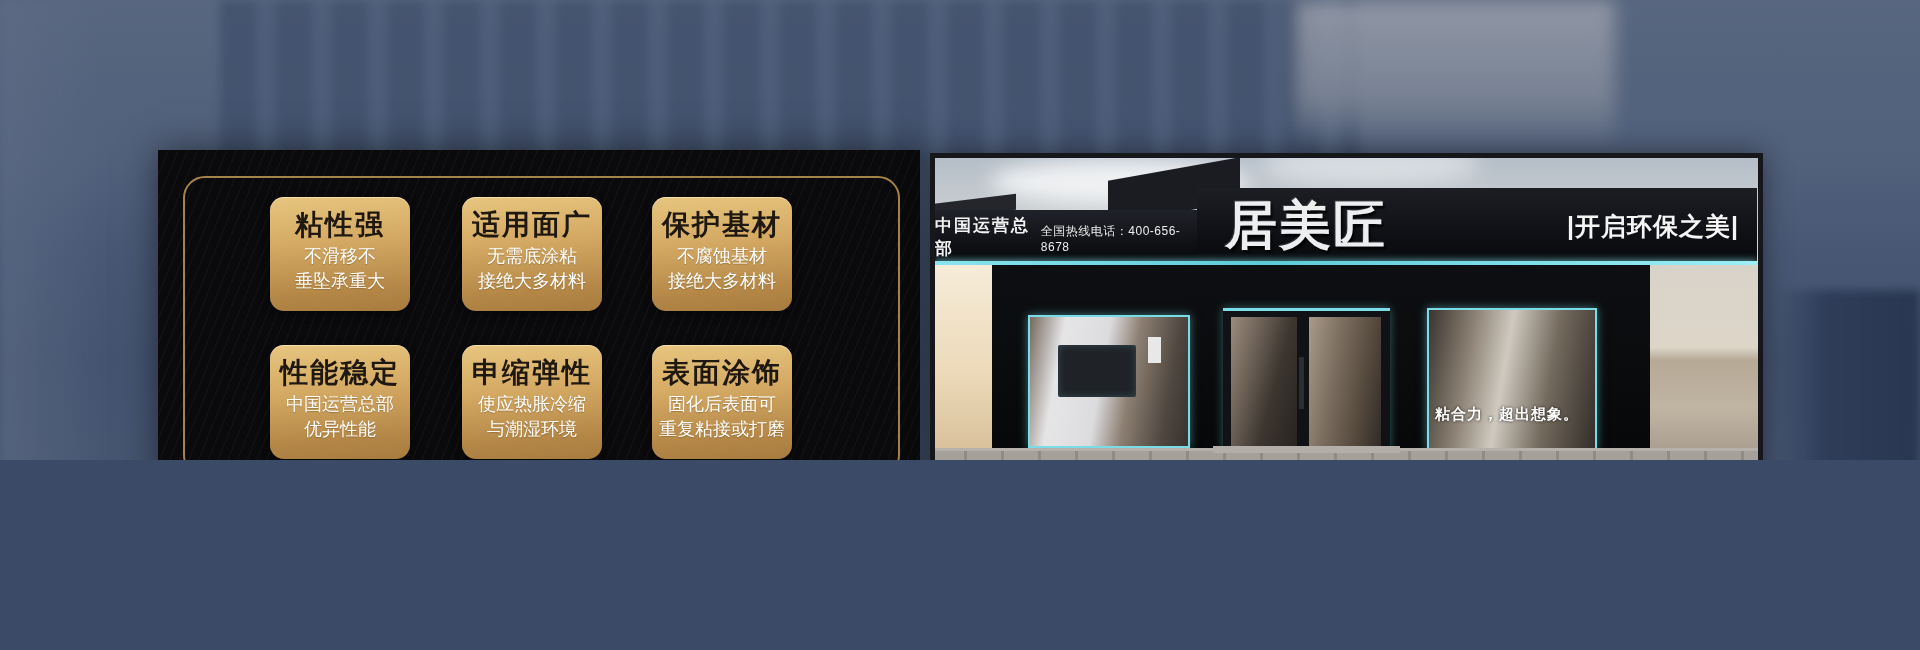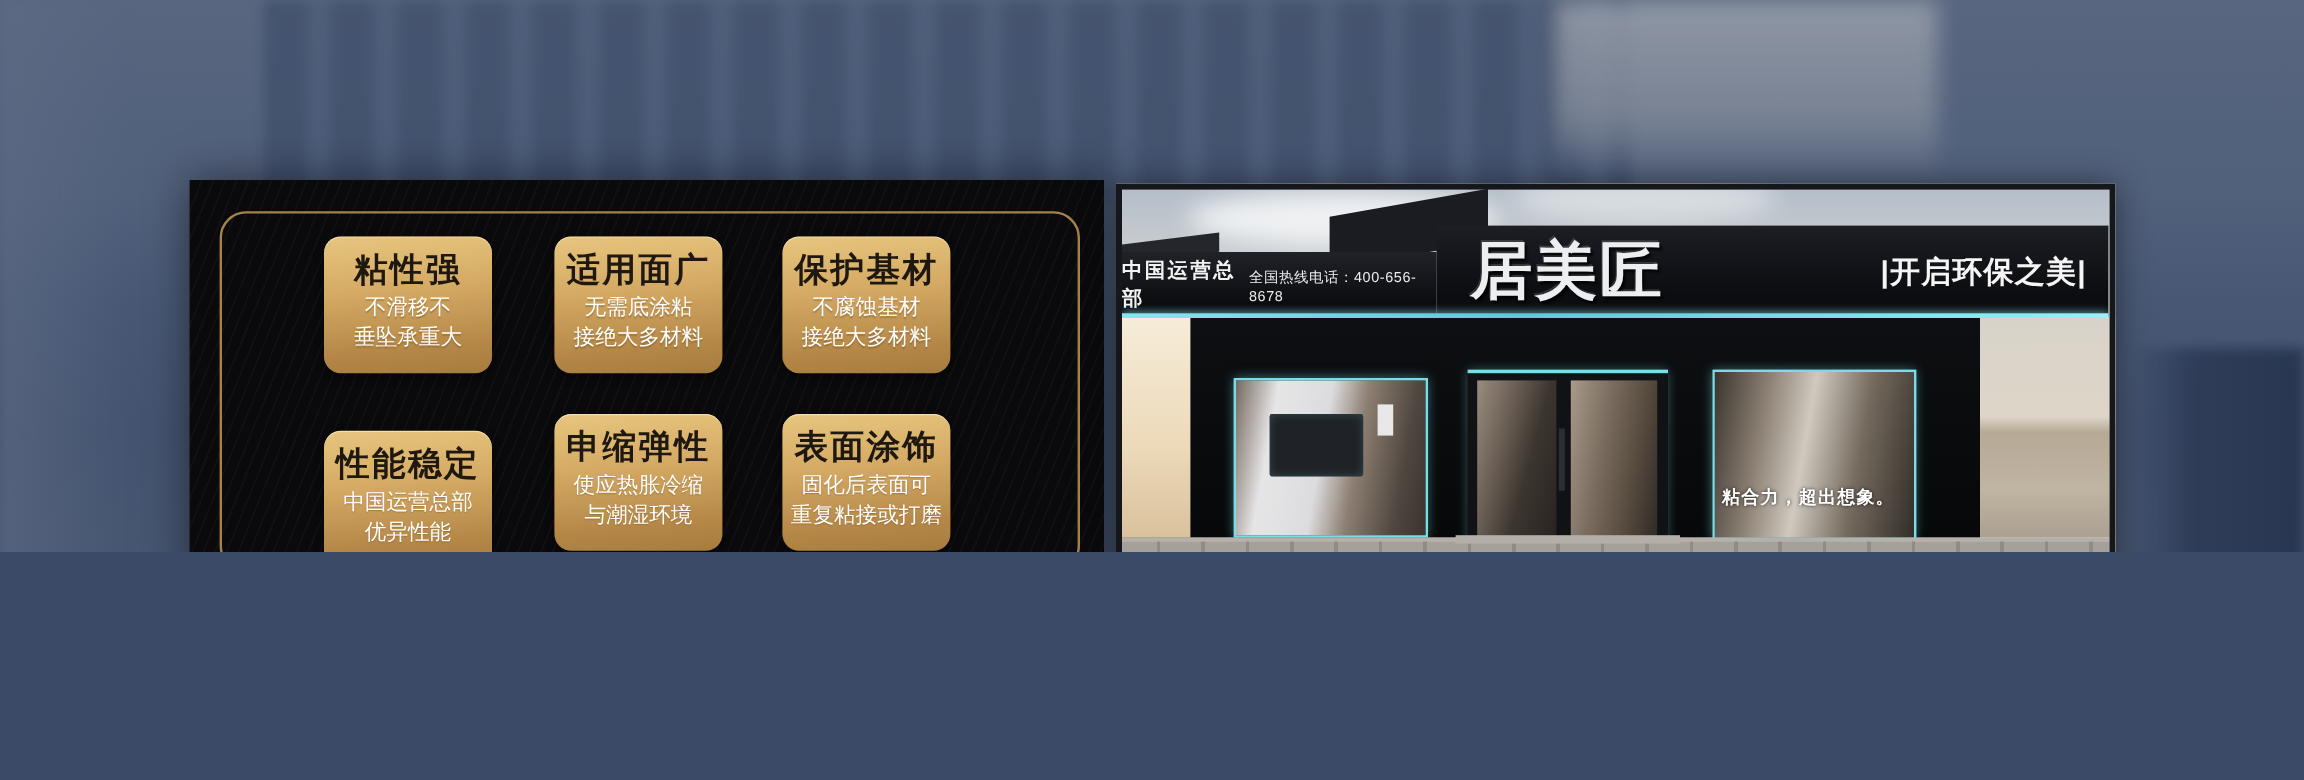--- a/index.html
+++ b/index.html
@@ -35,21 +35,21 @@
   .panel-frame{position:absolute;left:25px;top:26px;right:20px;bottom:17px;
     border:2px solid #a5824a;border-radius:22px;}
   .card{position:absolute;width:140px;height:114px;border-radius:14px;text-align:center;
     background:linear-gradient(175deg,#e7c67f 0%,#d4a963 40%,#b48747 80%,#a67c3e 100%);
     box-shadow:inset 0 1px 0 rgba(255,240,200,.6),0 3px 8px rgba(0,0,0,.45);}
   .card-title{margin-top:12px;font-size:28px;line-height:31px;font-weight:800;
     color:#1f1810;letter-spacing:2px;}
   .card-sub{margin-top:4px;font-size:18px;line-height:25px;color:#ffffff;font-weight:500;
     text-shadow:0 1px 1px rgba(90,60,20,.35);}
   .c1{left:112px;top:47px;} .c2{left:304px;top:47px;} .c3{left:494px;top:47px;}
-  .c4{left:112px;top:195px;margin-top:14px;} .c5{left:304px;top:195px;} .c6{left:494px;top:195px;}
+  .c4{left:112px;top:195px;} .c5{left:304px;top:195px;} .c6{left:494px;top:195px;}
   
   .photo{position:absolute;left:930px;top:153px;width:833px;height:341px;
     background:linear-gradient(180deg,#b3bdc8 0%,#d3d5d4 25%,#e9e2d2 55%,#f1e8d6 100%);
     box-shadow:0 0 26px rgba(0,0,0,.45);overflow:hidden;}
   .cloud{position:absolute;border-radius:50%;filter:blur(10px);background:rgba(255,255,255,.75);}
   .cl1{left:60px;top:6px;width:260px;height:46px;}
   .cl2{left:330px;top:-8px;width:220px;height:40px;opacity:.6;}
   .roof-slant{position:absolute;left:178px;top:16px;width:132px;height:44px;
     background:#1a1c21;transform:skewY(-10deg);}
   .roof-slant2{position:absolute;left:0;top:46px;width:86px;height:16px;

